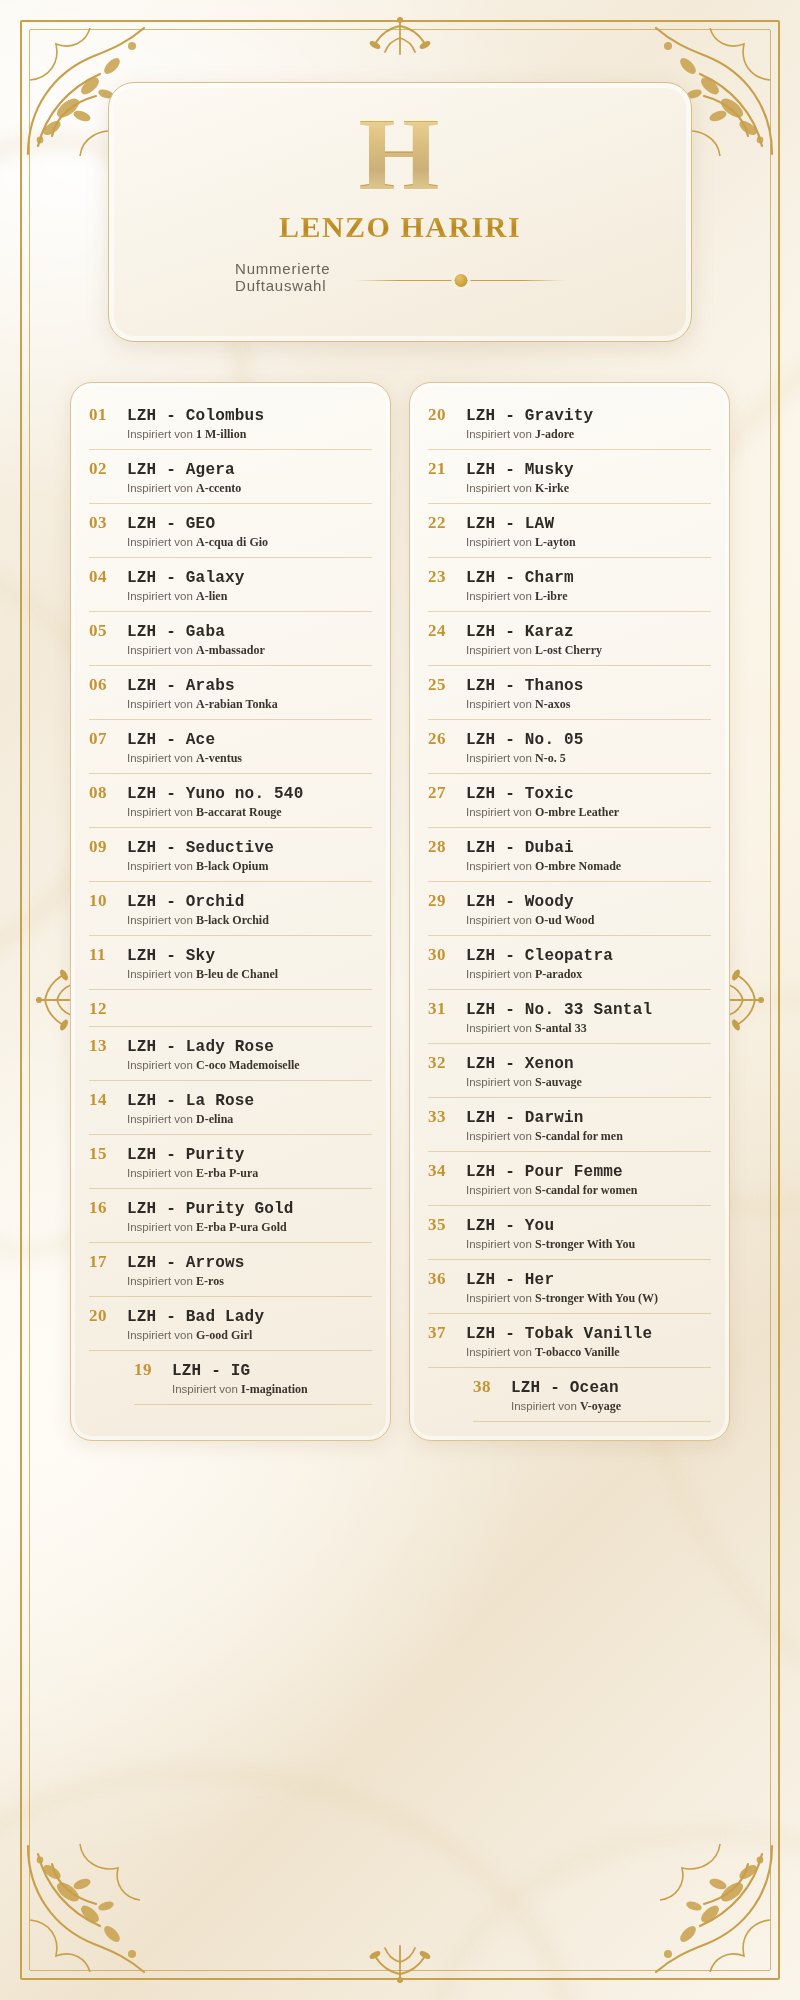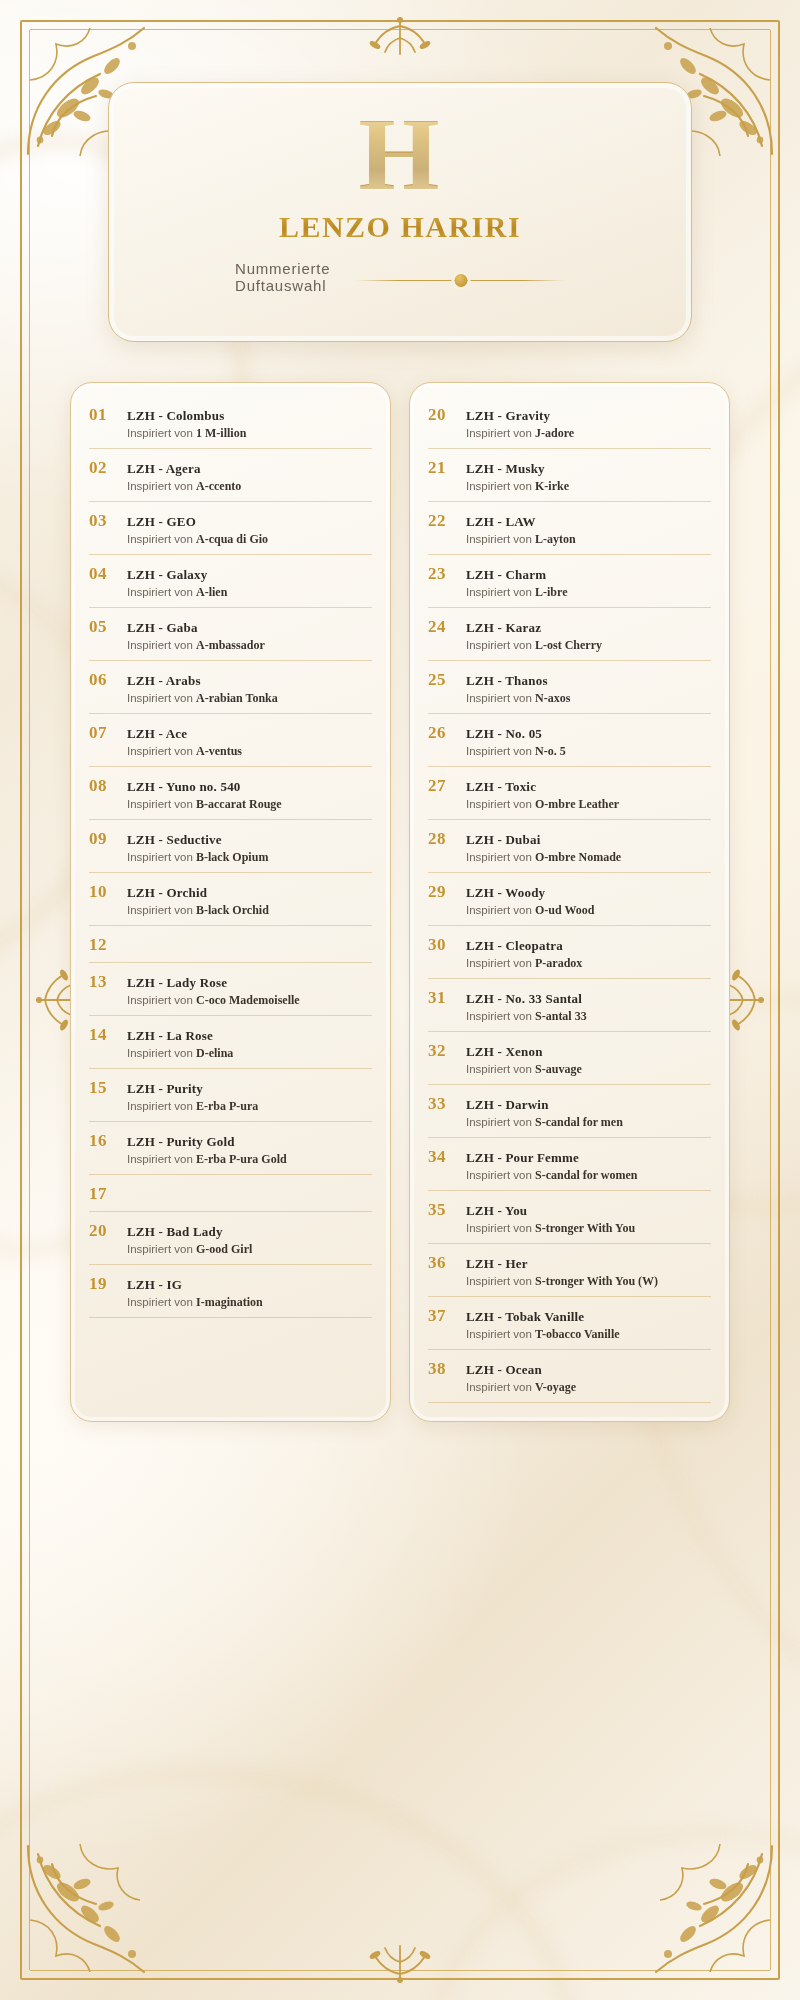--- a/index.html
+++ b/index.html
@@ -169,37 +169,37 @@
   }
 
   .entry {
     display: flex;
     align-items: baseline;
     gap: 10px;
     padding-bottom: 7px;
     margin-bottom: 9px;
     border-bottom: 1px solid rgba(203,168,101,0.45);
   }
-  .entry:last-child { margin-bottom: 0; }
+  .entry:last-child { margin-bottom: 0; margin-left: 45px; }
 
   .entry-num {
     width: 28px;
     flex: none;
     font-family: "Liberation Serif", serif;
     font-size: 17px;
     font-weight: 700;
     color: #c49433;
     letter-spacing: 0.5px;
   }
 
   .entry-body { flex: 1; min-width: 0; }
 
   .entry-name {
-    font-family: Liberation Serif, serif;
-    font-size: 13px;
+    font-family: Liberation Mono, monospace;
+    font-size: 16px;
     font-weight: 700;
     color: #2e2a26;
     letter-spacing: 0.2px;
     white-space: nowrap;
   }
 
   .entry-sub {
     margin-top: 2px;
     font-family: "Liberation Sans", sans-serif;
     font-size: 11.5px;
@@ -447,20 +447,27 @@
           </div>
         </div>
         <div class="entry">
           <div class="entry-num">10</div>
           <div class="entry-body">
             <div class="entry-name">LZH - Orchid</div>
             <div class="entry-sub"><span>Inspiriert von </span> <b>B-lack Orchid</b></div>
           </div>
         </div>
         <div class="entry">
+          <div class="entry-num">11</div>
+          <div class="entry-body">
+            <div class="entry-name">LZH - Sky</div>
+            <div class="entry-sub"><span>Inspiriert von </span> <b>B-leu de Chanel</b></div>
+          </div>
+        </div>
+        <div class="entry">
           <div class="entry-num">12</div>
         </div>
         <div class="entry">
           <div class="entry-num">13</div>
           <div class="entry-body">
             <div class="entry-name">LZH - Lady Rose</div>
             <div class="entry-sub"><span>Inspiriert von </span> <b>C-oco Mademoiselle</b></div>
           </div>
         </div>
         <div class="entry">
@@ -479,20 +486,24 @@
         </div>
         <div class="entry">
           <div class="entry-num">16</div>
           <div class="entry-body">
             <div class="entry-name">LZH - Purity Gold</div>
             <div class="entry-sub"><span>Inspiriert von </span> <b>E-rba P-ura Gold</b></div>
           </div>
         </div>
         <div class="entry">
           <div class="entry-num">17</div>
+          <div class="entry-body">
+            <div class="entry-name">LZH - Arrows</div>
+            <div class="entry-sub"><span>Inspiriert von </span> <b>E-ros</b></div>
+          </div>
         </div>
         <div class="entry">
           <div class="entry-num">20</div>
           <div class="entry-body">
             <div class="entry-name">LZH - Bad Lady</div>
             <div class="entry-sub"><span>Inspiriert von </span> <b>G-ood Girl</b></div>
           </div>
         </div>
         <div class="entry">
           <div class="entry-num">19</div>

